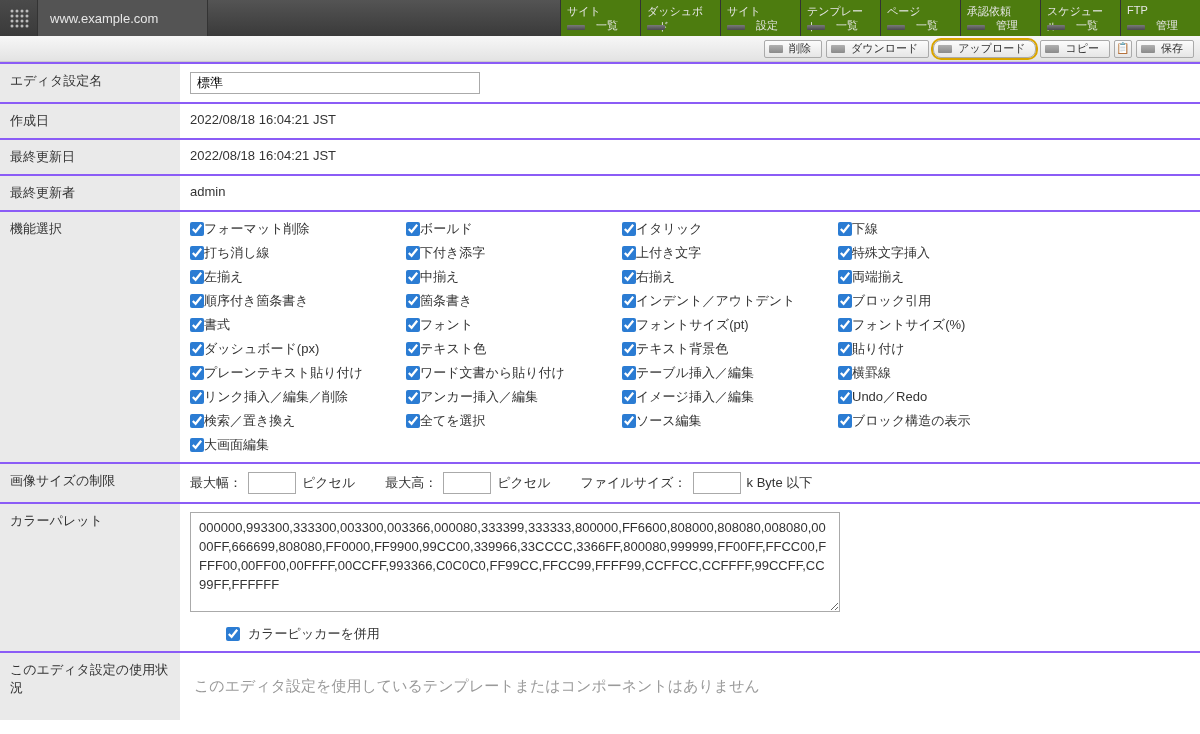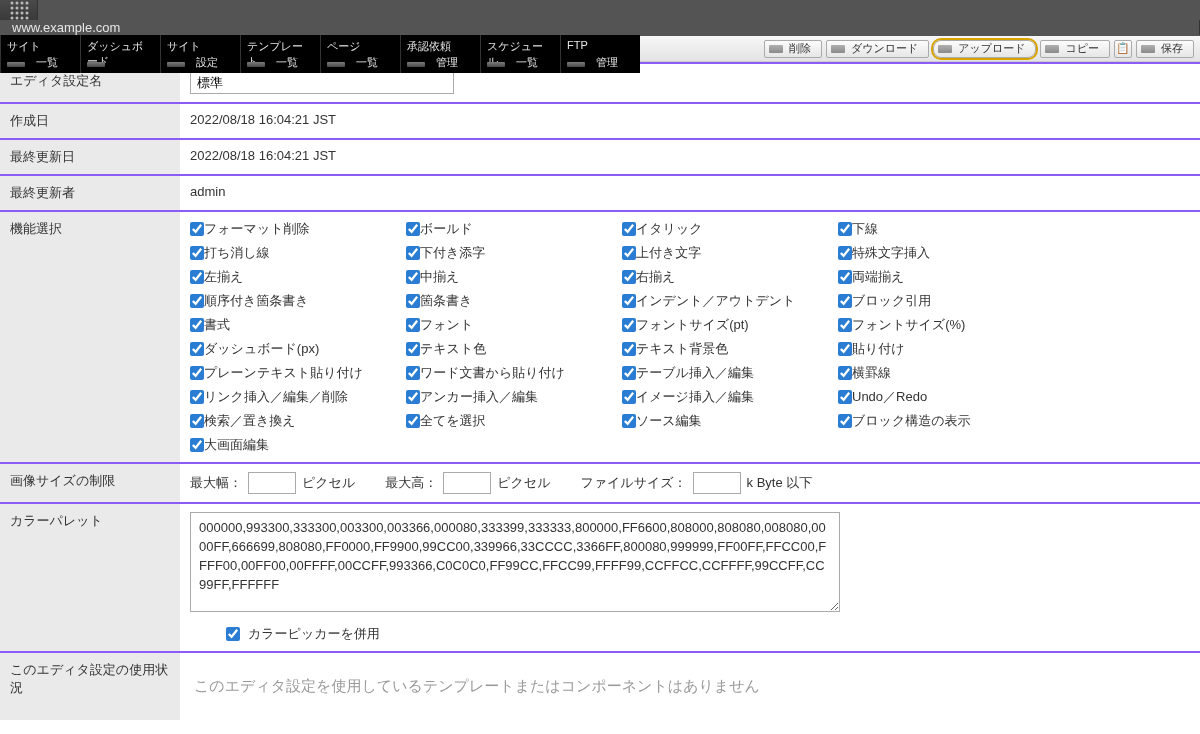--- a/index.html
+++ b/index.html
@@ -1,43 +1,43 @@
 <!DOCTYPE html>
 <html><head>
   <meta charset="utf-8">
   <style>
     * { margin: 0; padding: 0; box-sizing: border-box; font-family: "Hiragino Kaku Gothic Pro", "Yu Gothic", Meiryo, sans-serif; }
     body { background: #ffffff; color: #333; font-size: 13px; width: 1200px; }
 
     
-    .topbar { display: flex; background: #545454; height: 36px; align-items: stretch; flex-direction: column; }
+    .topbar { display: flex; background: #545454; height: 36px; align-items: stretch; }
     .topbar-logo { width: 38px; background: linear-gradient(#4a4a4a,#3a3a3a); display:flex; align-items:center; justify-content:center; border-right:1px solid #333; }
     .topbar-logo svg { width:20px; height:20px; }
     .topbar-url { flex: 0 0 auto; padding: 0 12px; display:flex; align-items:center; color: #e6e6e6; border-right:1px solid #333; min-width: 170px; }
     .topbar-spacer { flex:1; background:linear-gradient(#545454,#3a3a3a); }
     .topnav { display:flex; }
-    .topnav-item { width: 80px; background: #000000; border-left:1px solid #333; padding: 4px 6px; position:relative; color:#e6e6e6; font-size:11px; }
+    .topnav-item { width: 80px; background: #4d7c0f; border-left:1px solid #333; padding: 4px 6px; position:relative; color:#e6e6e6; font-size:11px; }
     .topnav-item .tn-title { display:block; }
     .topnav-item .tn-sub { position:absolute; bottom:3px; right:22px; font-size:11px; color:#e6e6e6; }
     .topnav-item .tn-bar { position:absolute; bottom:6px; left:6px; width:18px; height:5px; background:linear-gradient(#7a7a7a,#4a4a4a); border-radius:1px; }
 
     
     .actionbar { display:flex; justify-content:flex-end; align-items:center; height:26px; background:linear-gradient(#f7f7f7,#e3e3e3); border-bottom:1px solid #ccc; padding-right:6px; gap:4px; }
     .action-btn { display:flex; align-items:center; height:18px; background:linear-gradient(#fcfcfc,#e6e6e6); border:1px solid #aaa; border-radius:2px; padding:0 10px 0 4px; font-size:11px; color:#303030; cursor:pointer; }
     .action-btn .ab-ico { width:14px; height:8px; background:linear-gradient(#b0b0b0,#8a8a8a); border-radius:1px; margin-right:6px; }
     .action-btn.highlight { outline: 2px solid #d9a400; border-radius: 8px; }
     .action-icon { width:18px; height:18px; display:flex; align-items:center; justify-content:center; border:1px solid #aaa; border-radius:2px; background:linear-gradient(#fcfcfc,#e6e6e6); cursor:pointer; font-size:11px; }
 
     
     .detail-table { width:100%; border-collapse: collapse; }
     .detail-table > tbody > tr { border-top:2px solid #8b5cf6; }
     .detail-table > tbody > tr > th { width: 180px; text-align:left; font-weight:normal; background:#eaeaea; padding:8px 10px; vertical-align:top; color:#333; font-size:13px; }
     .detail-table > tbody > tr > td { padding:8px 10px; vertical-align:top; font-size:13px; color:#333; }
     .detail-table input[type=text] { border:1px solid #aaa; height:22px; padding:0 6px; font-size:13px; }
-    .name-input { width: 264px; }
+    .name-input { width: 290px; }
     .small-input { width:48px; text-align:left; }
 
     
     .feat-grid { display:grid; grid-template-columns: repeat(4, 210px); row-gap: 6px; column-gap: 6px; }
     .feat-item { display:flex; align-items:center; gap:0; }
     .feat-item input[type=checkbox] { width:14px; height:14px; accent-color:#2b7cd3; }
 
     .size-row { display:flex; align-items:center; gap:6px; flex-wrap:wrap; }
     .size-row .seg { display:flex; align-items:center; gap:6px; margin-right:24px; }
 

